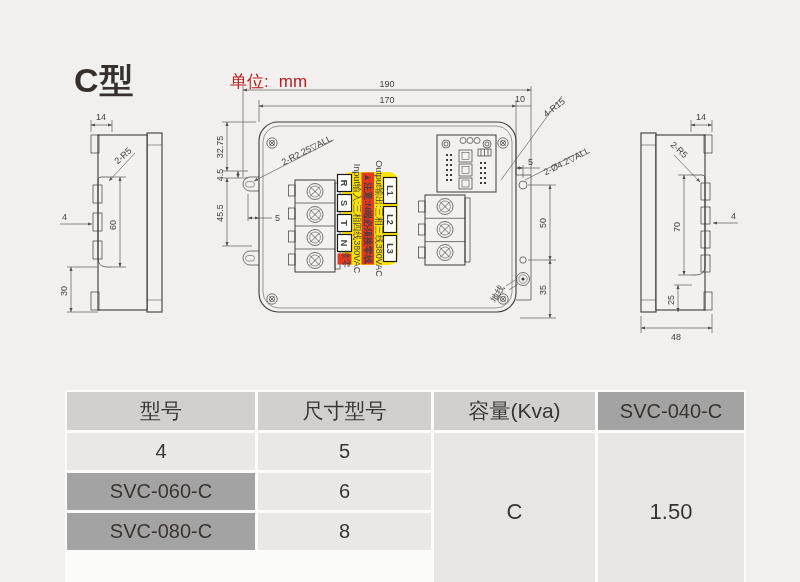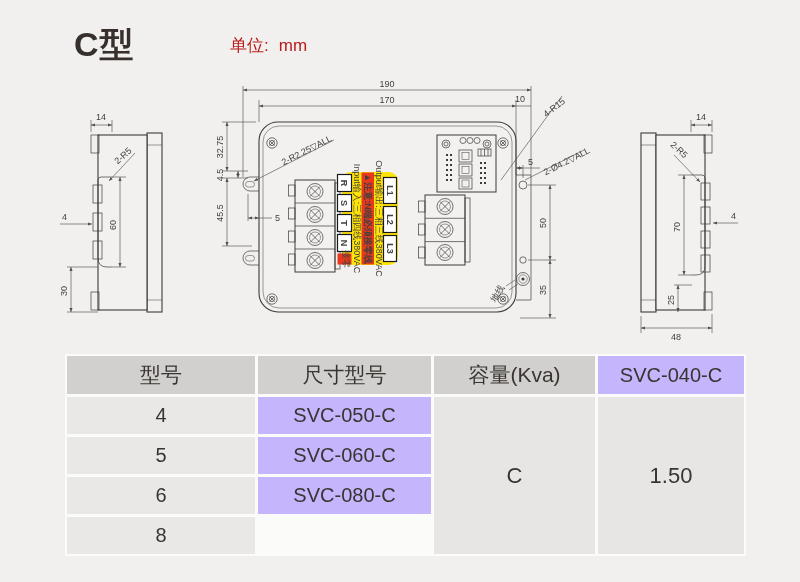--- a/index.html
+++ b/index.html
@@ -1,34 +1,34 @@
 <!DOCTYPE html>
 <html><head>
 <meta charset="utf-8">
 <style>
   html,body{margin:0;padding:0;}
   body{width:800px;height:582px;position:relative;background:#f1f0ee;
        font-family:"Liberation Sans","DejaVu Sans",sans-serif;color:#3c3633;overflow:hidden;}
-  .abs{position:absolute;}
+  .abs{position:absolute;margin-top:36px;}
   #title{left:74px;top:22px;font-size:34px;font-weight:bold;letter-spacing:1px;color:#362f2b;}
   #unit{left:230px;top:34px;font-size:17px;color:#b91c1c;}
   #unit .val{margin-left:10px;}
   svg{position:absolute;overflow:visible;}
   svg text{fill:#45403c;font-size:9px;font-family:"Liberation Sans","DejaVu Sans",sans-serif;}
   .dim{stroke:#55504b;stroke-width:.65;fill:none;}
   .bodyln{stroke:#3f3a36;stroke-width:1.1;fill:#f2f1ef;}
   .thin{stroke:#3f3a36;stroke-width:.7;fill:none;}
   .thin2{stroke:#3f3a36;stroke-width:.5;fill:none;}
   
   #spec{left:65px;top:354px;width:677px;background:#fbfbfa;padding:2px;
         display:grid;grid-template-columns:188px 173px 161px 146px;
         grid-template-rows:38px repeat(4,37px);gap:3px;box-sizing:content-box;}
   #spec .cell{display:flex;align-items:center;justify-content:center;font-size:20px;color:#3a3430;}
   #spec .hd{background:#d2d0cf;font-size:21px;}
-  #spec .model{background:#c4b5fd;}
+  #spec .model{background:#a3a3a3;}
   #spec .capa{background:#eae8e6;}
   #spec .merged{background:#e8e6e4;font-size:22px;}
   .m3{grid-column:3;grid-row:2 / span 4;}
   .m4{grid-column:4;grid-row:2 / span 4;}
 </style>
 </head>
 <body>
 
 <div class="abs" id="title">C型</div>
 <div class="abs" id="unit"><span>单位:</span><span class="val">mm</span></div>
@@ -354,21 +354,20 @@
 <div class="abs" id="spec">
   <div class="cell hd">型号</div>
   <div class="cell hd">尺寸型号</div>
   <div class="cell hd">容量(Kva)</div>
 
   <div class="cell model">SVC-040-C</div>
   <div class="cell capa">4</div>
   <div class="cell merged m3">C</div>
   <div class="cell merged m4">1.50</div>
 
-  <div class="cell model">SVC-050-C</div>
   <div class="cell capa">5</div>
 
   <div class="cell model">SVC-060-C</div>
   <div class="cell capa">6</div>
 
   <div class="cell model">SVC-080-C</div>
   <div class="cell capa">8</div>
 </div>
 
 </body></html>

